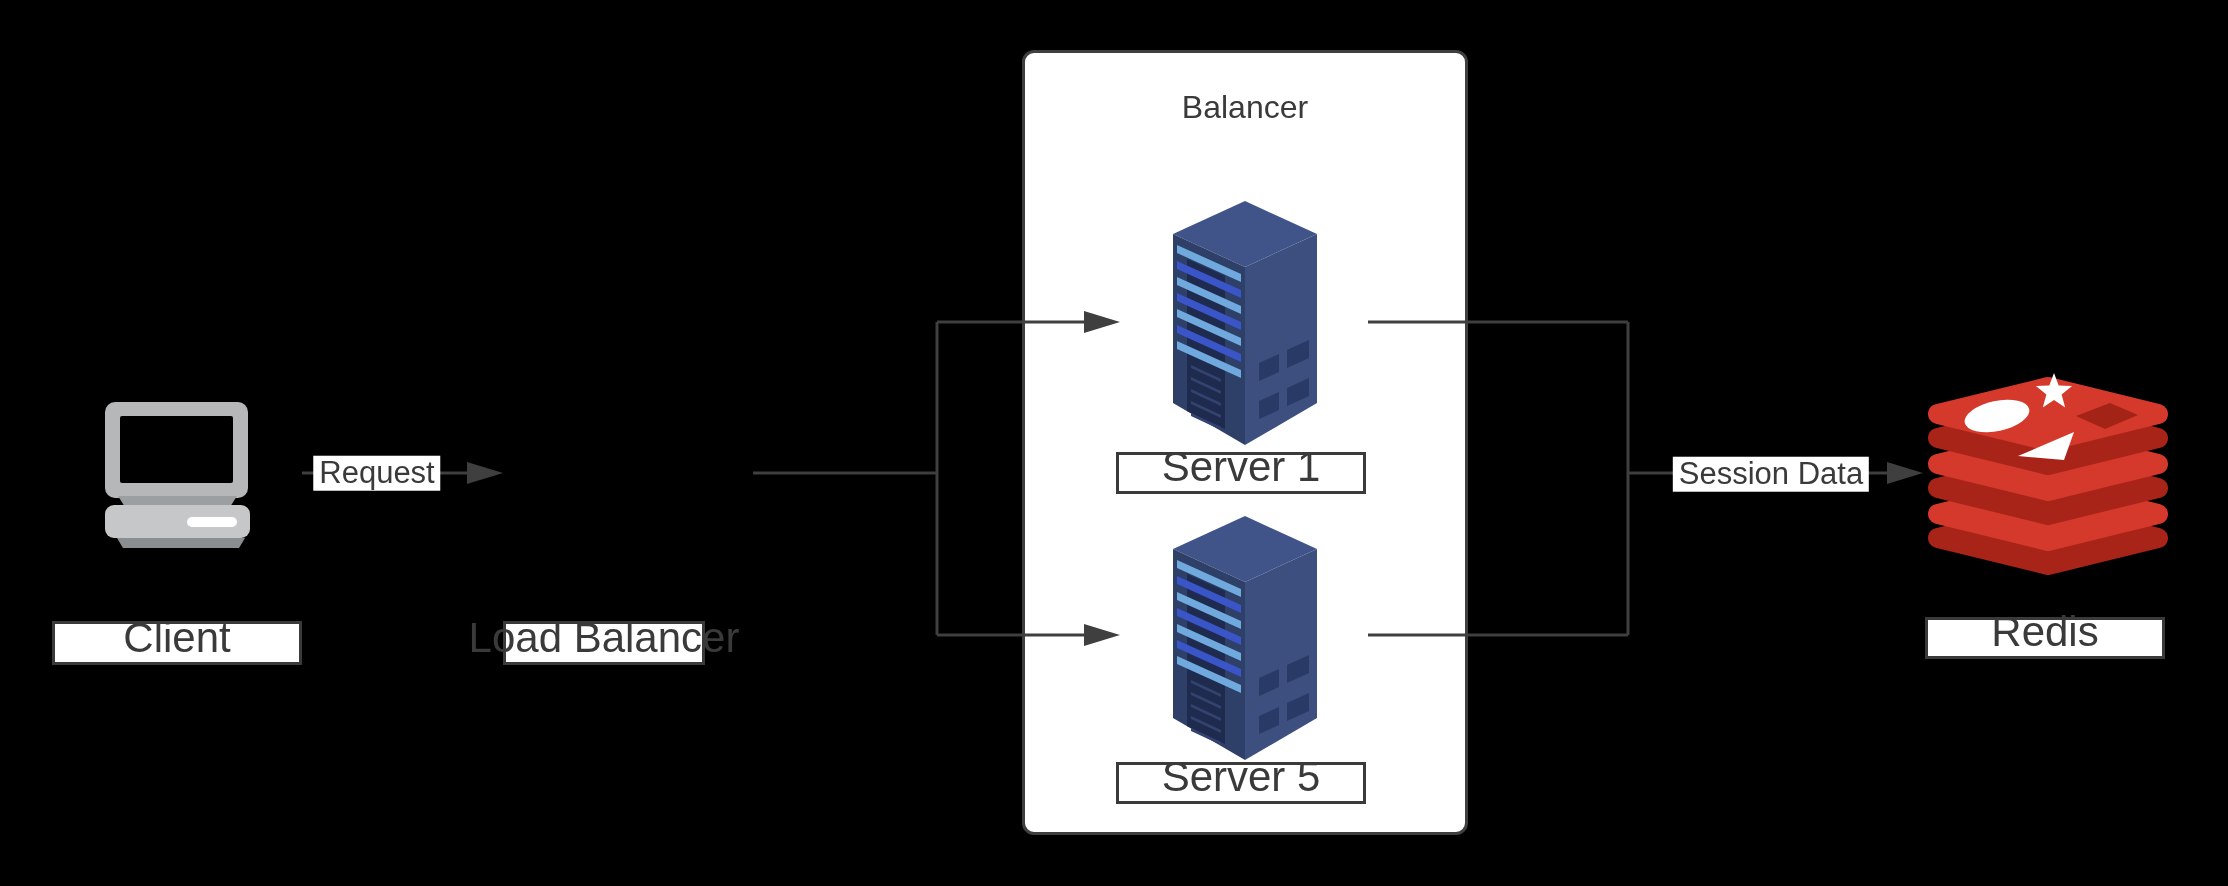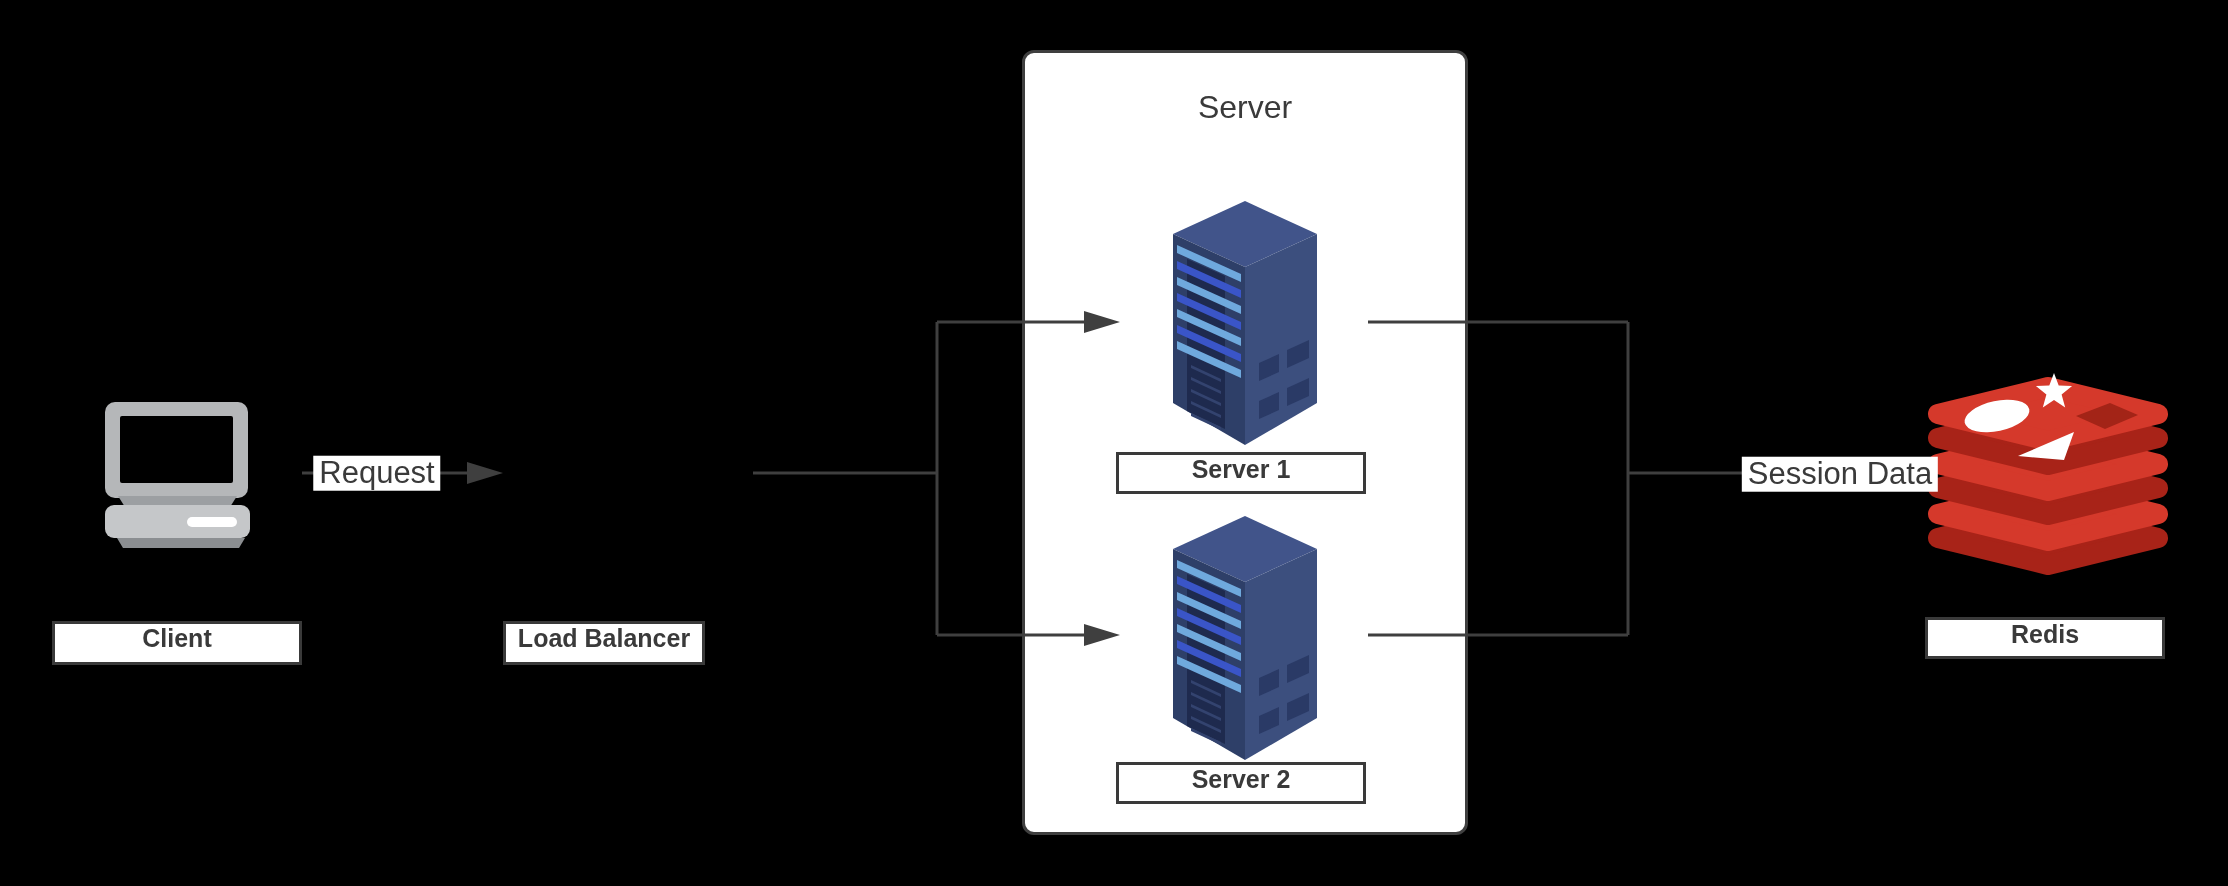--- a/index.html
+++ b/index.html
@@ -40,52 +40,51 @@
   .icon-lb      { position: absolute; left: 503px; top: 398px; width: 250px; height: 150px; background: transparent; }
   .icon-server1 { left: 1167px; top: 197px; width: 156px; height: 250px; }
   .icon-server2 { left: 1167px; top: 512px; width: 156px; height: 250px; }
   .icon-redis   { left: 1918px; top: 362px; width: 260px; height: 240px; }
   .node-label {
     position: absolute;
     box-sizing: border-box;
     background: var(--label-bg, #ffffff);
     border: 3px solid var(--label-border, #3f3f3f);
     color: var(--text, #3a3a3a);
-    font-size: 25px;
+    font-size: 42px;
     display: flex;
-    align-items: flex-start;
+    align-items: flex-end;
     justify-content: center;
     white-space: nowrap;
-    font-weight: bold;
   }
   .label-client  { left: 52px;   top: 621px; width: 250px; height: 44px; }
   .label-lb      { left: 503px;  top: 621px; width: 202px; height: 44px; }
   .label-server1 { left: 1116px; top: 452px; width: 250px; height: 42px; }
   .label-server2 { left: 1116px; top: 762px; width: 250px; height: 42px; }
   .label-redis   { left: 1925px; top: 617px; width: 240px; height: 42px; }
   .edge-label {
     position: absolute;
     transform: translate(-50%, -50%);
     background: var(--label-bg, #ffffff);
     color: var(--text, #3a3a3a);
     font-size: 31px;
     line-height: 1.05;
     padding: 1px 6px;
     white-space: nowrap;
   }
   .edge-label.request { left: 377px;  top: 473px; }
-  .edge-label.session { left: 1840px; top: 474px; }
+  .edge-label.session { left: 1771px; top: 474px; }
 </style>
 </head>
 <body>
 
 <div class="canvas">
 
   <div class="group-box">
-    <div class="group-title">Server</div>
+    <div class="group-title">Balancer</div>
   </div>
 
   <svg class="connectors" viewBox="0 0 2228 886" xmlns="http://www.w3.org/2000/svg">
     <g stroke="var(--line, #3f3f3f)" stroke-width="3" fill="none">
       <path d="M302,473 H467"></path>
       <path d="M753,473 H937"></path>
       <path d="M937,322 V635"></path>
       <path d="M937,322 H1084"></path>
       <path d="M937,635 H1084"></path>
       <path d="M1368,322 H1628"></path>
@@ -176,21 +175,21 @@
   <div class="node-label label-client">
     <span>Client</span>
   </div>
   <div class="node-label label-lb">
     <span>Load Balancer</span>
   </div>
   <div class="node-label label-server1">
     <span>Server 1</span>
   </div>
   <div class="node-label label-server2">
-    <span>Server 2</span>
+    <span>Server 5</span>
   </div>
   <div class="node-label label-redis">
     <span>Redis</span>
   </div>
 
   <div class="edge-label request">Request</div>
   <div class="edge-label session">Session Data</div>
 
 </div>
 

